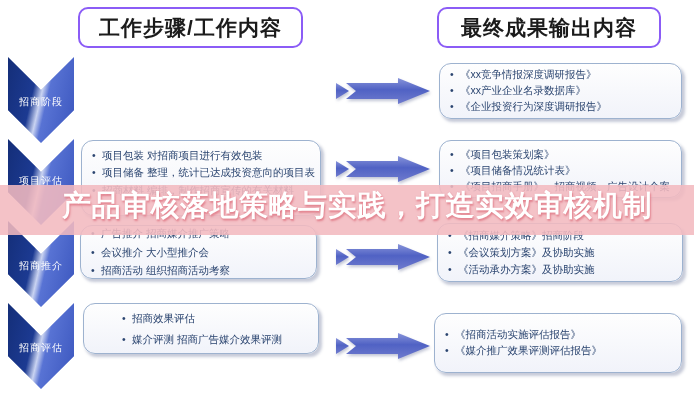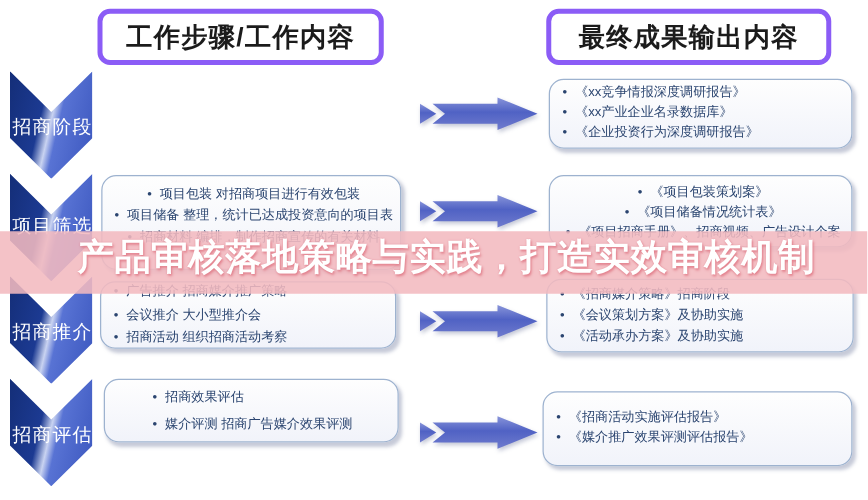--- a/index.html
+++ b/index.html
@@ -1,41 +1,41 @@
 <!DOCTYPE html>
 <html><head>
 <meta charset="utf-8">
 <style>
   html,body{margin:0;padding:0;background:#fff;}
   .slide{position:relative;width:694px;height:400px;background:#ffffff;overflow:hidden;
          font-family:"Liberation Sans","DejaVu Sans",sans-serif;}
 
   
-  .col-header{position:absolute;top:7px;height:37px;border:4px solid #8b5cf6;border-radius:10px;
+  .col-header{position:absolute;top:7px;height:37px;border:2px solid #8b5cf6;border-radius:10px;
     background:#ffffff;display:flex;align-items:center;justify-content:center;
     font-size:21px;font-weight:bold;color:#1b1b1b;letter-spacing:1px;}
 
   
   .chevron{position:absolute;left:8px;width:66px;height:86px;
     clip-path:polygon(0 0,50% 38%,100% 0,100% 62%,50% 100%,0 62%);
     background:linear-gradient(103deg,#142e78 0%,#1c3a92 38%,#c9d3f1 49%,#5873d4 57%,#3a55bd 100%);}
   .chevron .stage-label{position:absolute;left:0;right:0;top:52%;transform:translateY(-50%);
-    color:#ffffff;font-size:15px;text-align:right;letter-spacing:1px;white-space:nowrap;}
+    color:#ffffff;font-size:10px;text-align:center;letter-spacing:1px;white-space:nowrap;}
 
   
   .bbox{position:absolute;border:1.5px solid #9db2cf;border-radius:12px;
     background:linear-gradient(180deg,#fefefe 0%,#f1f3fa 100%);
     box-shadow:2.5px 3px 3px rgba(128,138,168,0.45);box-sizing:border-box;}
   .bbox ul{margin:0;height:100%;padding:2px 6px 2px 20px;list-style:none;box-sizing:border-box;
     display:flex;flex-direction:column;justify-content:center;}
   .bbox li{position:relative;font-size:10.5px;color:#2b4570;white-space:nowrap;}
   .bbox li::before{content:"\2022";position:absolute;left:-10px;color:#2b4570;}
   .lh20 li{line-height:2.1;} .lh19 li{line-height:1.95;margin-left:28px;} .lh18 li{line-height:1.8;}
   .lh16 li{line-height:1.65;} .lh15 li{line-height:1.5;}
-  .topalign ul{justify-content:flex-start;padding-top:6px;align-items:center;}
+  .topalign ul{justify-content:flex-start;padding-top:6px;}
 
   
   .flow-arrow{position:absolute;left:336px;width:95px;height:30px;
     filter:drop-shadow(1.5px 2px 1.5px rgba(100,110,150,0.4));}
 
   
   .banner{position:absolute;left:0;top:185px;width:694px;height:50px;z-index:10;
     background:rgba(243,186,191,0.88);display:flex;align-items:center;justify-content:center;padding-left:10px;}
   .banner .headline{font-size:29px;font-weight:bold;color:#ffffff;white-space:nowrap;
     margin-top:-9px;letter-spacing:0.5px;
@@ -56,21 +56,21 @@
     </defs>
   </svg>
 
   <div class="col-header" style="left:78px;width:221px;">工作步骤/工作内容</div>
   <div class="col-header" style="left:437px;width:220px;">最终成果输出内容</div>
 
   <div class="chevron" style="top:57px;">
     <div class="stage-label">招商阶段</div>
   </div>
   <div class="chevron" style="top:139px;">
-    <div class="stage-label" style="top:49%;">项目筛选</div>
+    <div class="stage-label" style="top:49%;">项目评估</div>
   </div>
   <div class="chevron" style="top:221px;">
     <div class="stage-label">招商推介</div>
   </div>
   <div class="chevron" style="top:303px;">
     <div class="stage-label">招商评估</div>
   </div>
 
   <svg class="flow-arrow" style="top:76px;" viewBox="0 0 95 30">
     <polygon points="0,7 13,15 0,23" fill="url(#arrowGrad)"></polygon>

